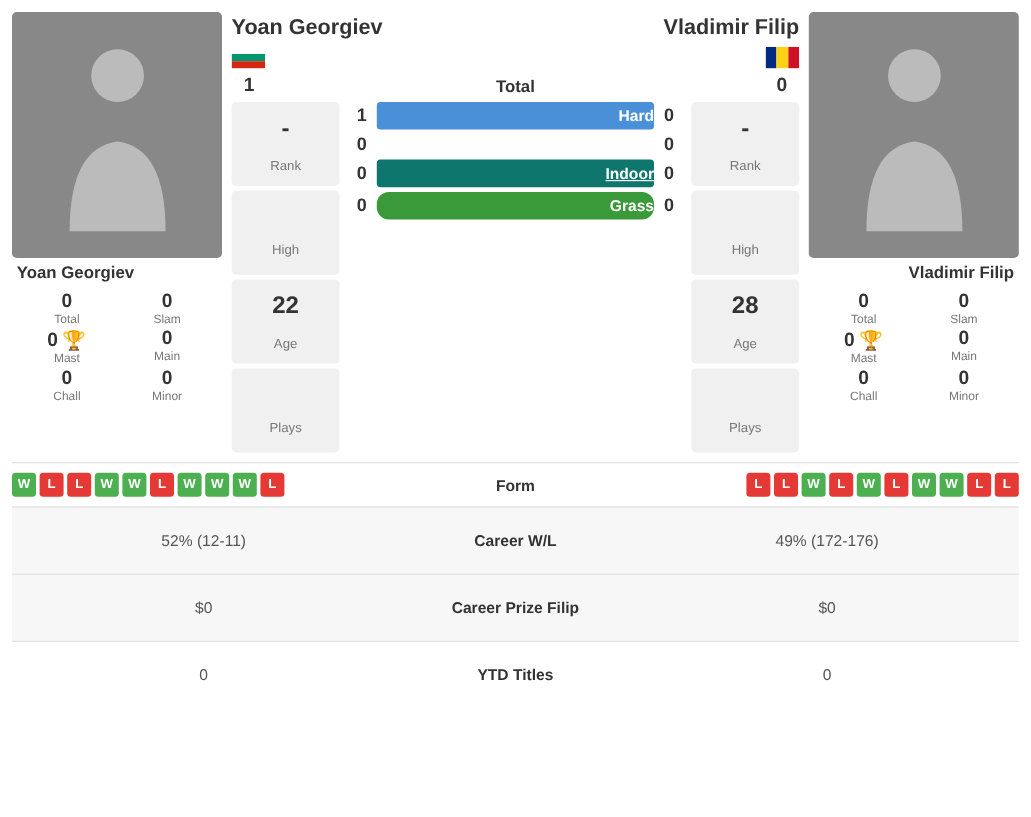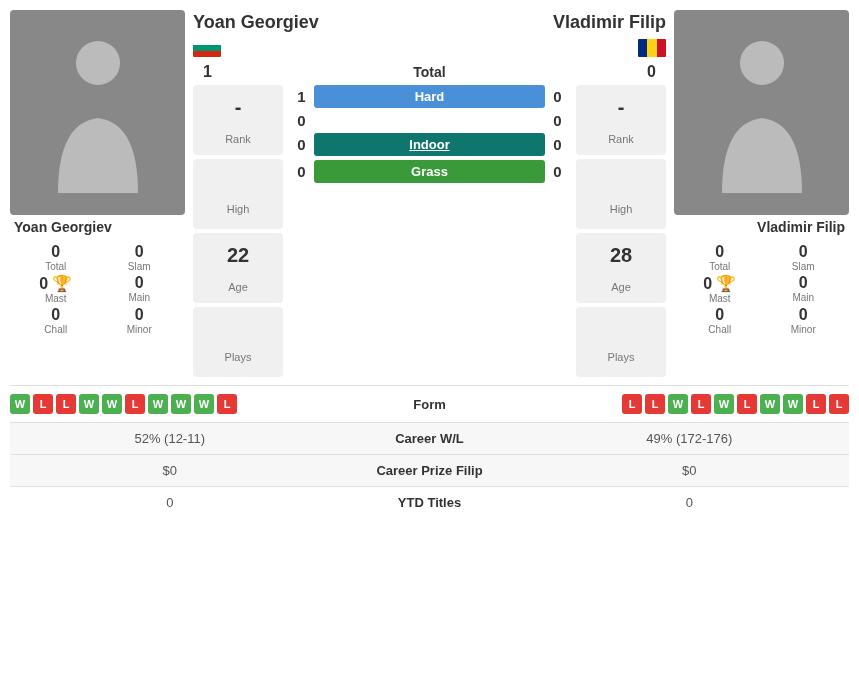--- a/index.html
+++ b/index.html
@@ -99,31 +99,31 @@
       justify-content: space-between;
     }
     .score-num {
       font-size: 15px;
       font-weight: bold;
       width: 25px;
       text-align: center;
     }
     .surface-badge {
       flex: 1;
-      text-align: center;
+      text-align: right;
       padding: 4px 0;
       border-radius: 3px;
       color: #fff;
       font-weight: bold;
       font-size: 13px;
     }
     .surface-hard { background: #4a90d9; }
     .surface-clay { background: #e8a020; }
     .surface-indoor { background: #0f766e; text-decoration: underline; }
-    .surface-grass { background: #3a9a3a; }
+    .surface-grass { background: #3a9a3a; border-radius: 10px; }
 
     
     .total-row {
       display: flex;
       align-items: center;
       justify-content: space-between;
       margin-bottom: 4px;
       padding: 0 2px;
     }
     .total-num {
@@ -165,21 +165,21 @@
 
     
     .bottom-section {
       margin-top: 8px;
       width: 100%;
     }
     .bottom-row {
       display: flex;
       align-items: flex-start;
       border-top: 1px solid #e0e0e0;
-      padding: 8px 0;
+      padding: 20px 0;
     }
     .bottom-row-left {
       flex: 1;
       text-align: center;
       font-size: 13px;
       color: #555;
     }
     .bottom-row-center {
       width: 200px;
       text-align: center;

